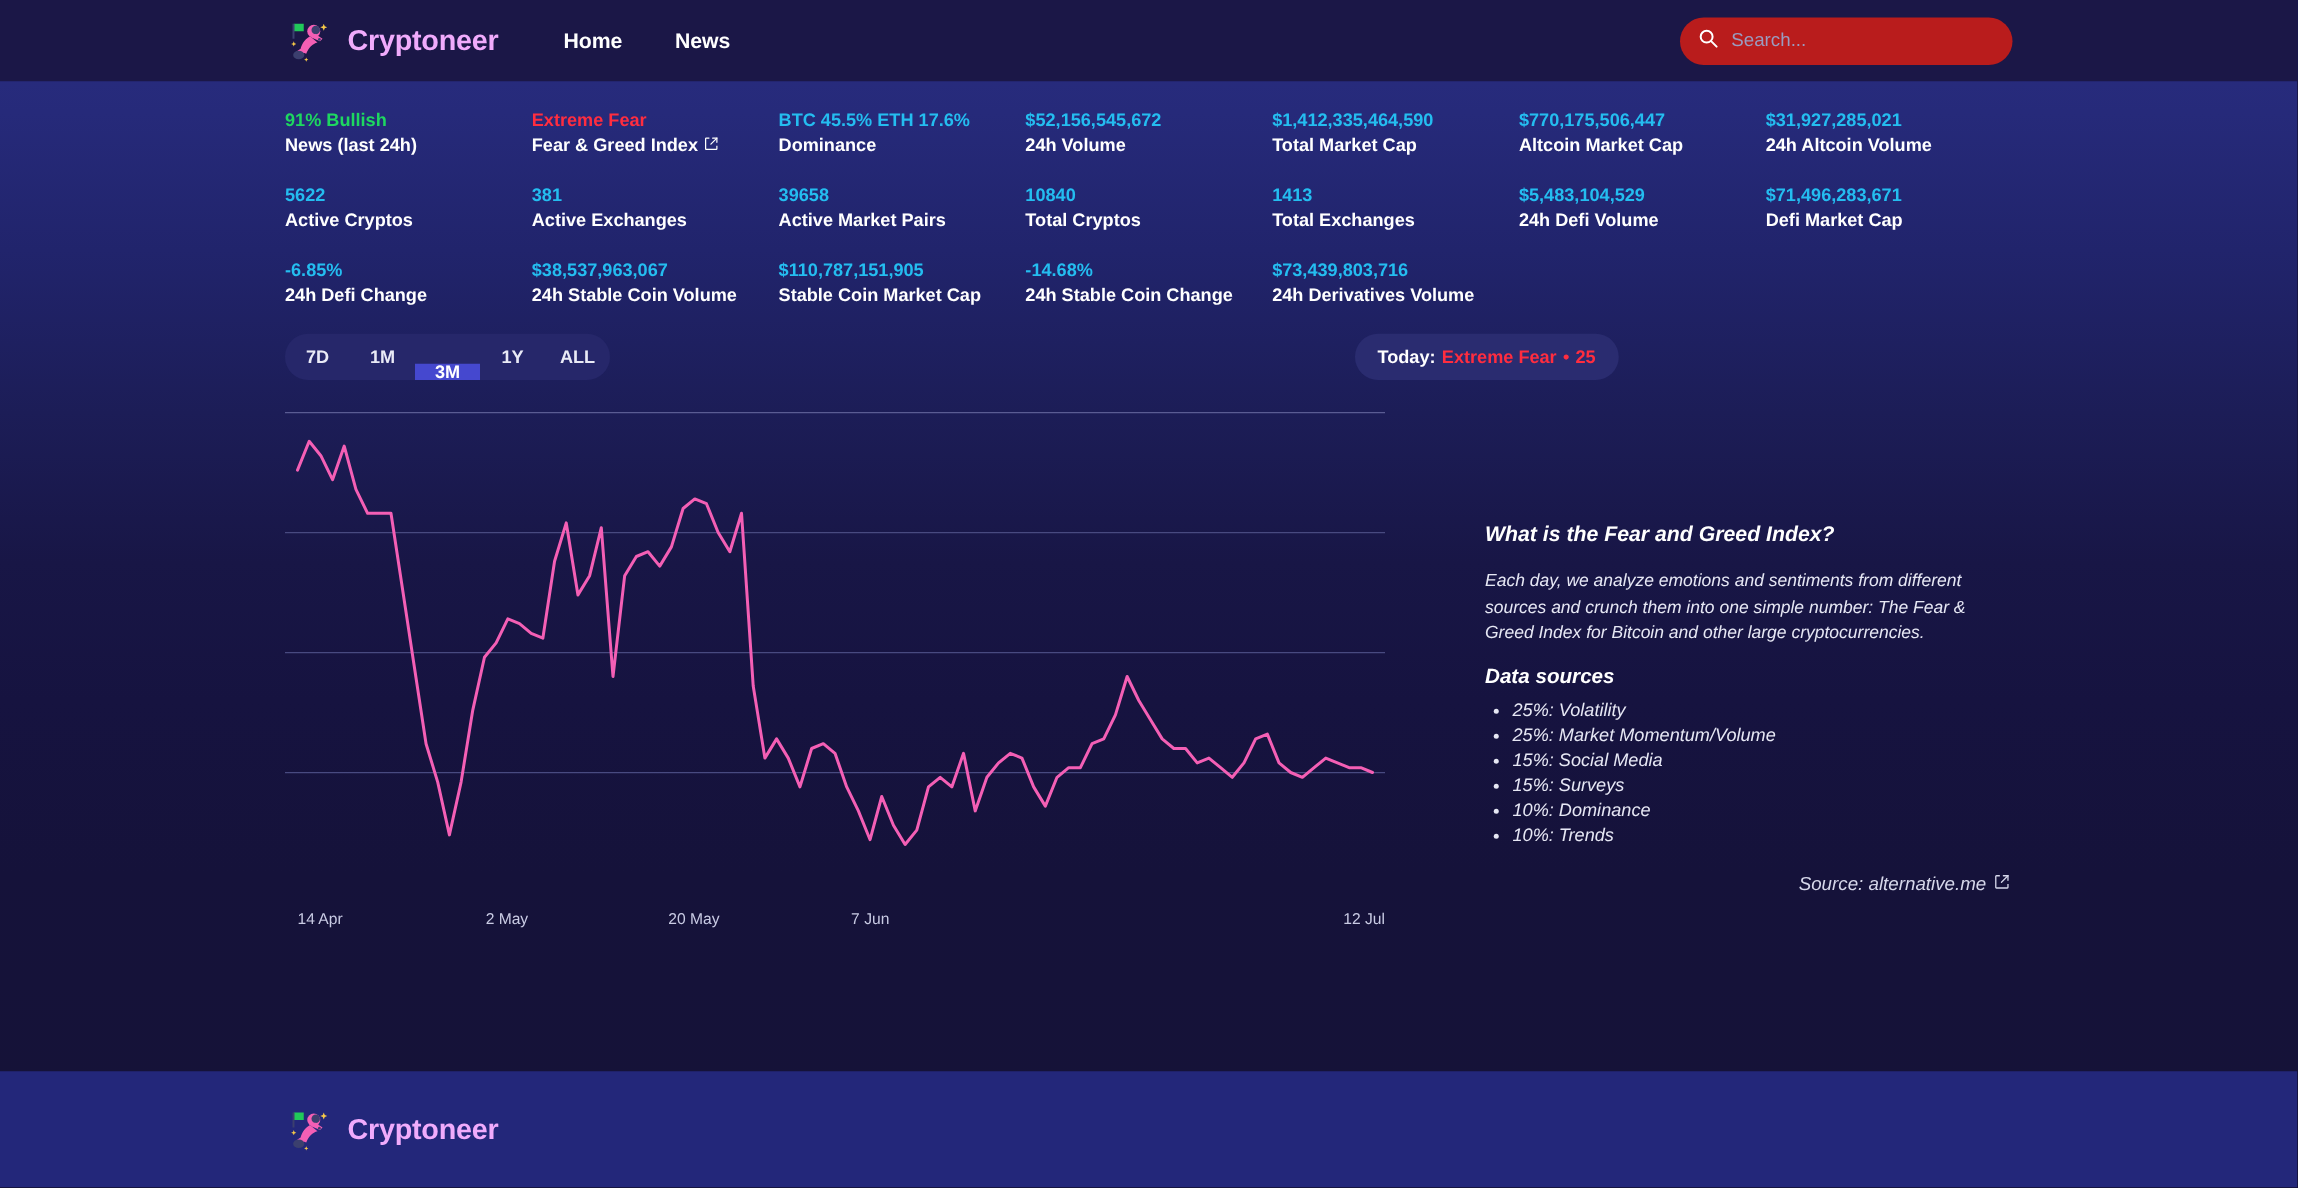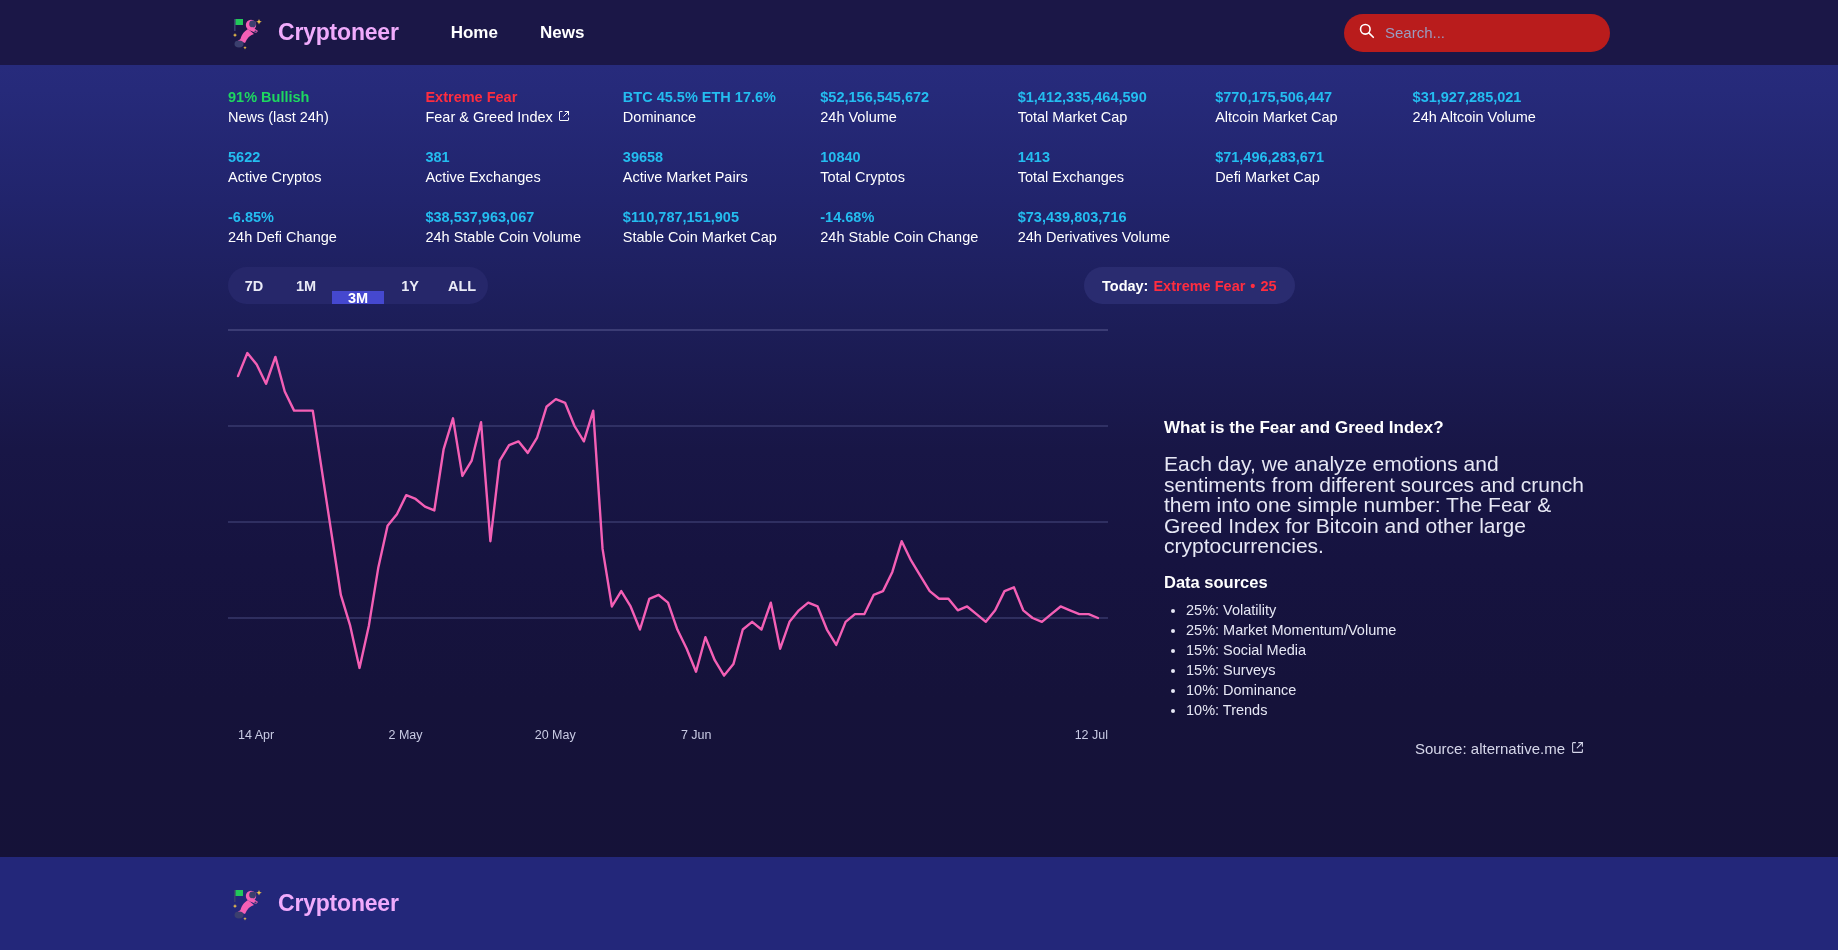--- a/index.html
+++ b/index.html
@@ -103,21 +103,21 @@
   .stat-cell { padding-right: 10px; }
   .stat-value {
     font-size: 14.5px;
     font-weight: bold;
     line-height: 20px;
     white-space: nowrap;
   }
   .stat-label {
     color: #ffffff;
     font-size: 14.5px;
-    font-weight: normal;
+    font-weight: bold;
     line-height: 20px;
     white-space: nowrap;
     display: flex;
     align-items: center;
     gap: 5px;
   }
 
   
   .controls {
     margin-top: 12px;
@@ -182,33 +182,34 @@
     width: 880px;
   }
   .x-tick {
     position: absolute;
     color: #c9cbe4;
     font-size: 12.5px;
     white-space: nowrap;
     top: 0;
   }
   .info-panel {
-    margin-left: 56px;
+    margin-left: 80px;
     width: 420px;
     padding-top: 96px;
+    font-style: italic;
   }
   .info-title {
     color: #ffffff;
     font-size: 17px;
     font-weight: bold;
     margin-bottom: 16px;
   }
   .info-para {
     color: #e6e7f4;
-    font-size: 21px;
+    font-size: 14px;
     line-height: 20.5px;
     margin-bottom: 16px;
   }
   .info-sub {
     color: #ffffff;
     font-size: 16.5px;
     font-weight: bold;
     margin-bottom: 8px;
   }
   .src-list { list-style: disc; padding-left: 22px; }
@@ -363,20 +364,26 @@
         <div class="stat-cell">
           <div class="stat-value" style="color: rgb(36, 189, 240);">10840</div>
           <div class="stat-label">
             <span>Total Cryptos</span>
           </div>
         </div>
         <div class="stat-cell">
           <div class="stat-value" style="color: rgb(36, 189, 240);">1413</div>
           <div class="stat-label">
             <span>Total Exchanges</span>
+          </div>
+        </div>
+        <div class="stat-cell">
+          <div class="stat-value" style="color: rgb(36, 189, 240);">$5,483,104,529</div>
+          <div class="stat-label">
+            <span>24h Defi Volume</span>
           </div>
         </div>
         <div class="stat-cell">
           <div class="stat-value" style="color: rgb(36, 189, 240);">$71,496,283,671</div>
           <div class="stat-label">
             <span>Defi Market Cap</span>
           </div>
         </div>
       </div>
     <div class="stat-row" id="stat-row-2">

